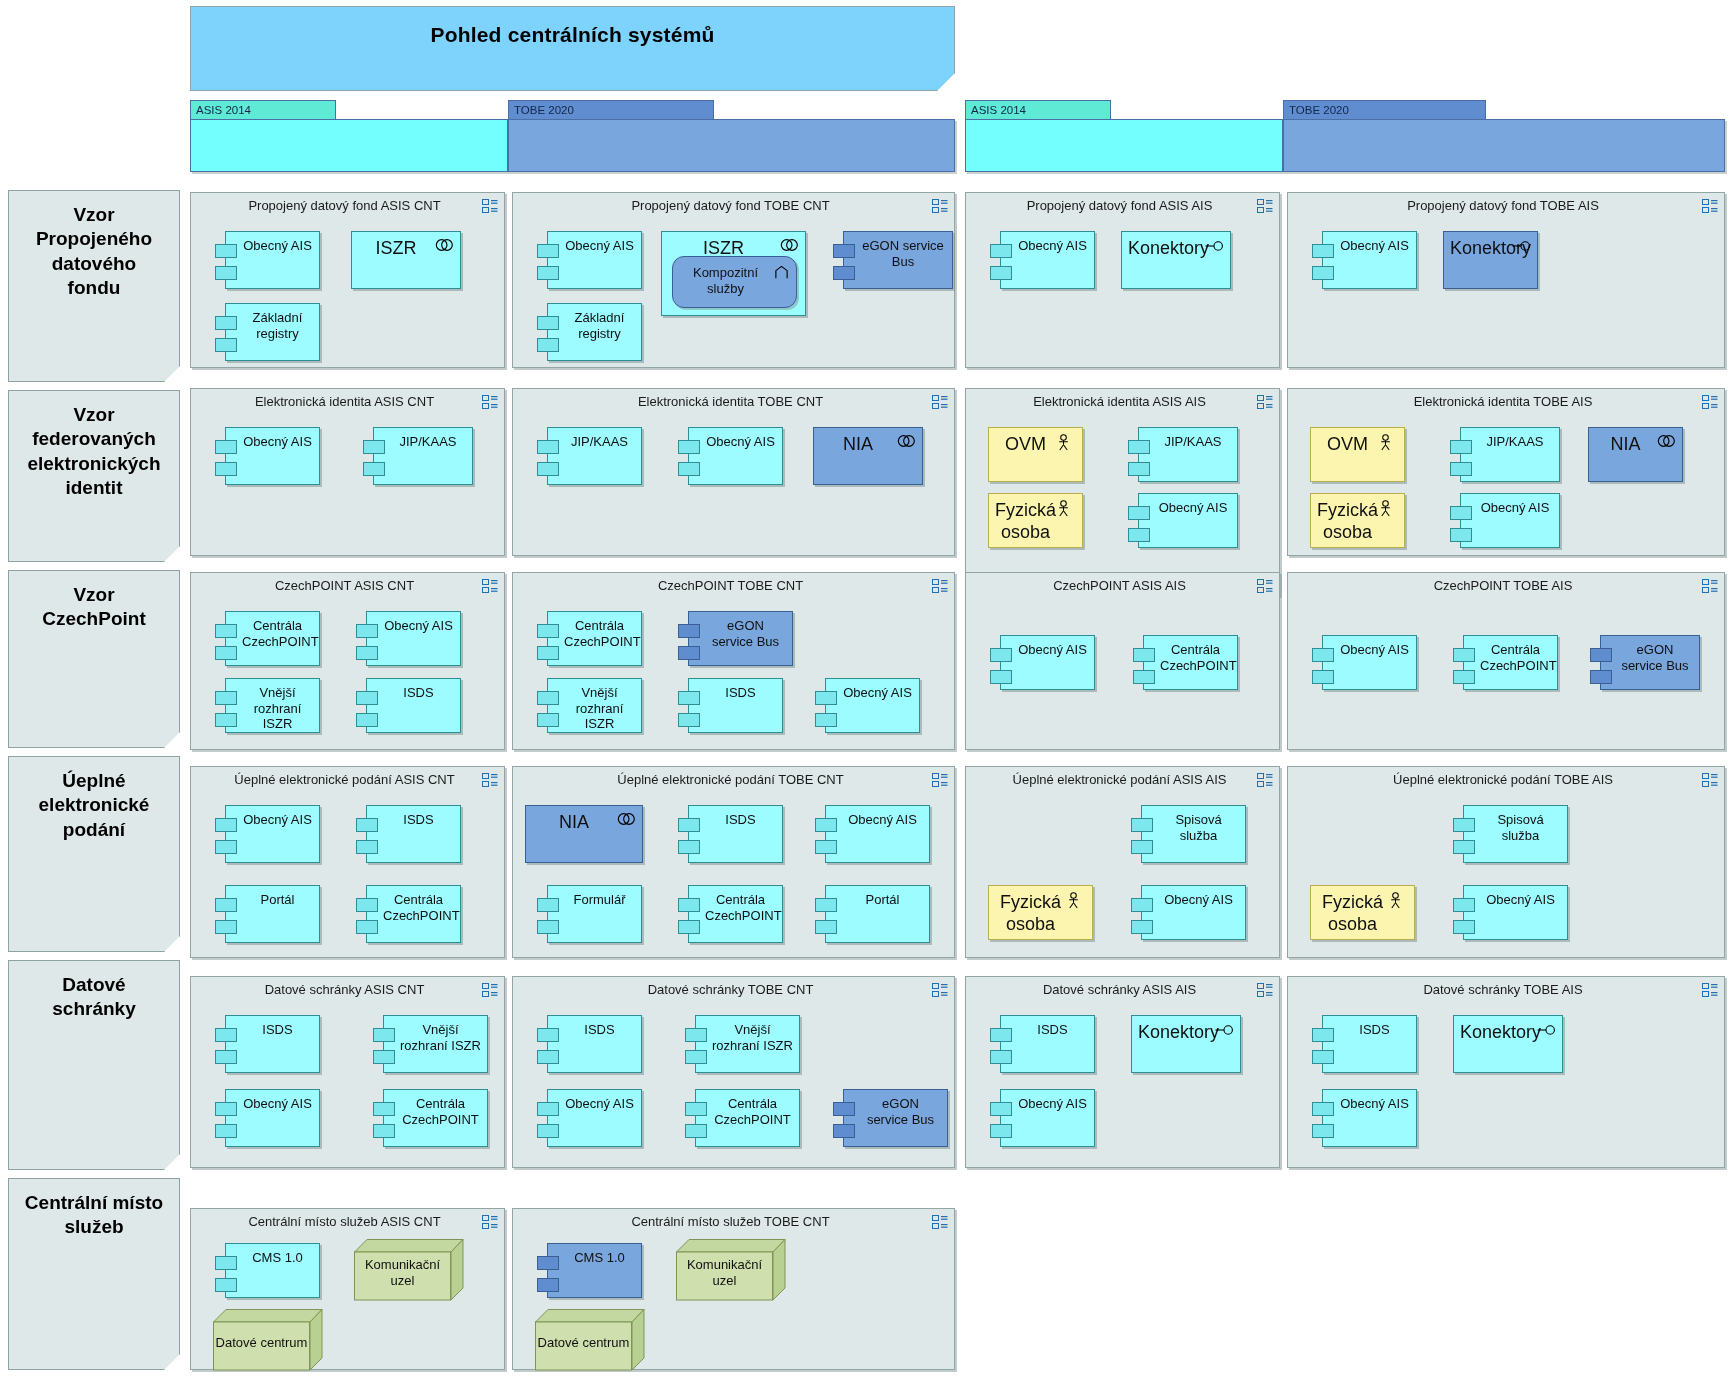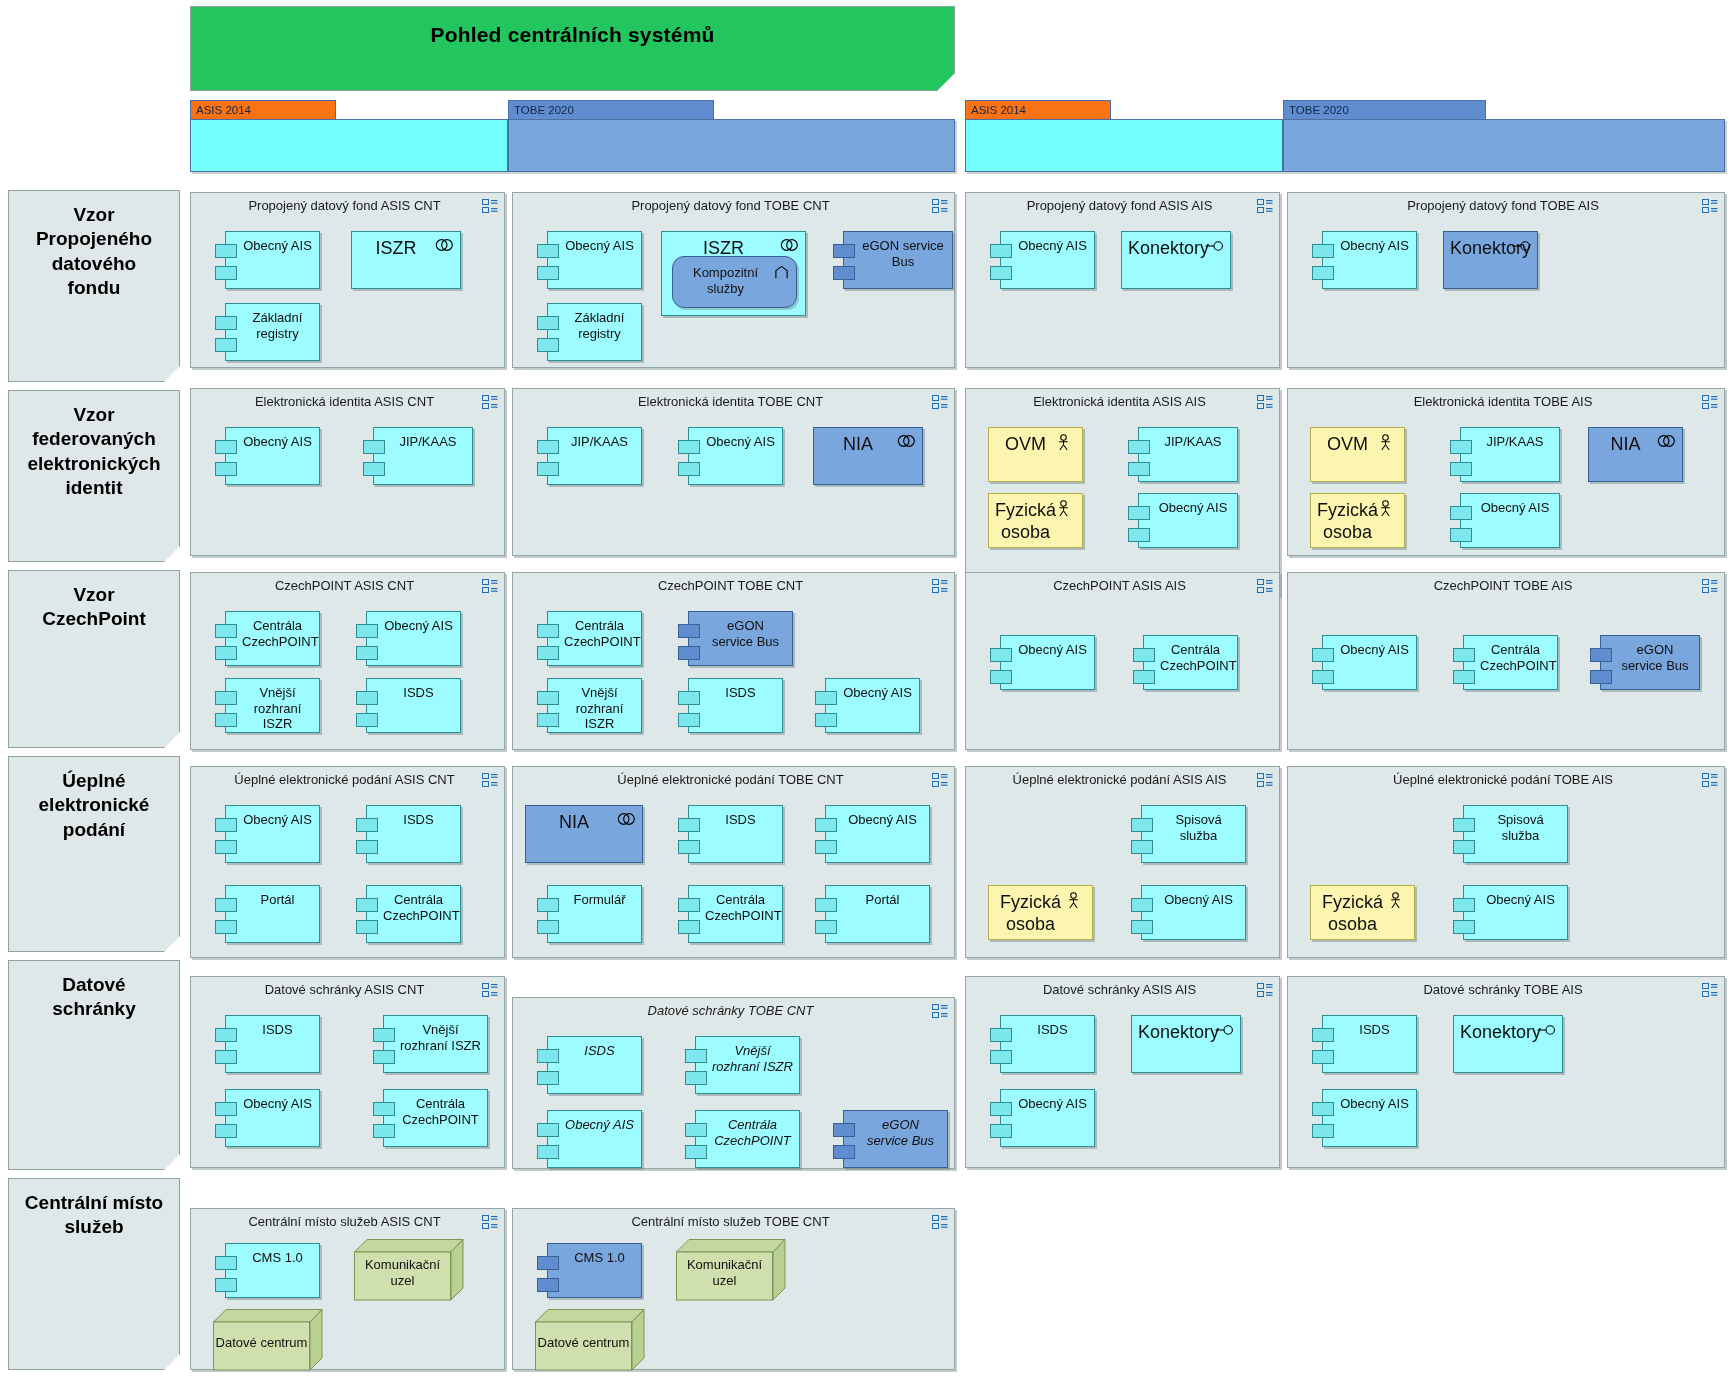--- a/index.html
+++ b/index.html
@@ -15,21 +15,21 @@
     height: 1381px;
     background: #ffffff;
     overflow: hidden;
   }
 
   
   .abs { position: absolute; }
 
   
   .view-header {
-    background: #22c55e;
+    background: #7dd3fc;
     border: 1px solid #8fa3a3;
     box-shadow: 3px 3px 0 rgba(120,140,140,.45);
     display: flex;
     align-items: flex-start;
     justify-content: center;
     padding-top: 16px;
     clip-path: polygon(0 0, 100% 0, 100% calc(100% - 18px), calc(100% - 18px) 100%, 0 100%);
   }
   .view-header-title {
     font-size: 21px;
@@ -72,21 +72,21 @@
   }
   .era-body {
     position: absolute;
     left: 0;
     top: 19px;
     bottom: 0;
     right: 0;
     border: 1px solid #4a6fa5;
     box-shadow: 2px 2px 0 rgba(120,140,140,.4);
   }
-  .era.asis .era-tab { background: #f97316; }
+  .era.asis .era-tab { background: #5eead4; }
   .era.asis .era-body { background: #74ffff; }
   .era.tobe .era-tab { background: #5f8dd0; }
   .era.tobe .era-body { background: #7aa6de; }
 
   
   .group {
     position: absolute;
     background: #dfe8e8;
     border: 1px solid #93a5a5;
     box-shadow: 2px 2px 0 rgba(120,140,140,.45);
@@ -780,21 +780,21 @@
         <div class="nub n1"></div>
         <div class="nub n2"></div>
         <div class="comp-label">Obecný AIS</div>
       </div>
       <div class="comp" style="left: 192px; top: 112px; width: 105px; height: 58px;">
         <div class="nub n1"></div>
         <div class="nub n2"></div>
         <div class="comp-label">Centrála CzechPOINT</div>
       </div>
     </div>
-    <div class="group" style="left: 512px; top: 997px; width: 443px; height: 172px; font-style: italic;">
+    <div class="group" style="left: 512px; top: 976px; width: 443px; height: 192px;">
       <div class="group-title">Datové schránky TOBE CNT</div>
       <span class="group-icon"><svg viewBox="0 0 16 14" width="16" height="14">
           <rect x="0.5" y="0.5" width="6" height="5" fill="none" stroke="#1f6fb5"></rect>
           <rect x="0.5" y="8.5" width="6" height="5" fill="none" stroke="#1f6fb5"></rect>
           <rect x="9" y="1" width="6.5" height="1.2" fill="#1f6fb5"></rect>
           <rect x="9" y="3.6" width="6.5" height="1.2" fill="#1f6fb5"></rect>
           <rect x="9" y="9" width="6.5" height="1.2" fill="#1f6fb5"></rect>
           <rect x="9" y="11.6" width="6.5" height="1.2" fill="#1f6fb5"></rect>
         </svg></span>
       <div class="comp" style="left: 34px; top: 38px; width: 95px; height: 58px;">

